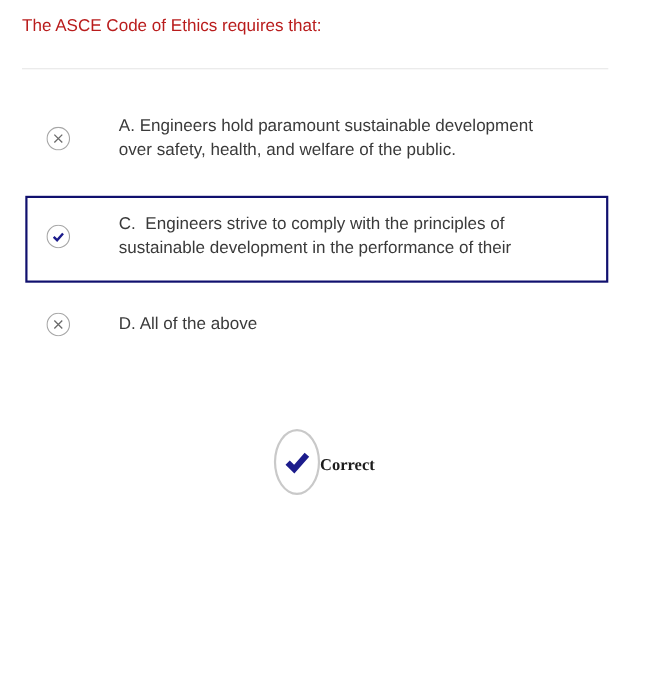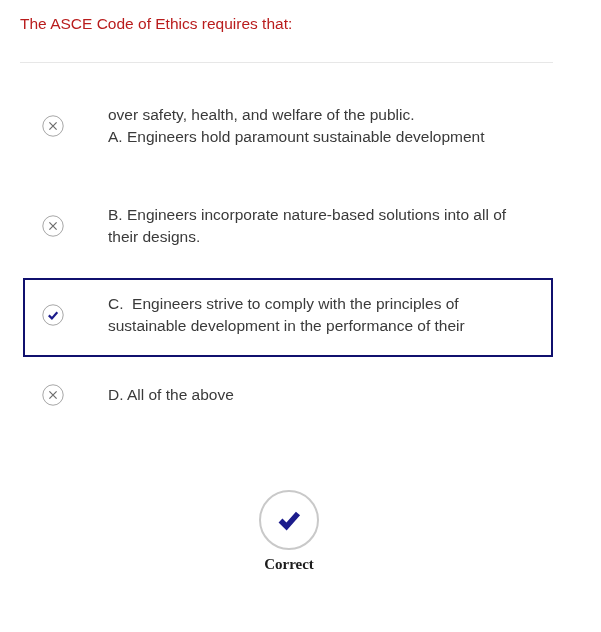--- a/index.html
+++ b/index.html
@@ -60,21 +60,21 @@
     margin-left: 44px;
     font-size: 15.5px;
     line-height: 21.5px;
     color: #3a3a3a;
   }
   .line { white-space: pre; }
   .result {
     margin: 84px 0 0 249px;
     width: 80px;
     display: flex;
-    flex-direction: column;
+    flex-direction: row;
     align-items: center;
   }
   .result-circle {
     width: 60px;
     height: 60px;
     box-sizing: border-box;
     border: 2px solid #c9c9c9;
     border-radius: 50%;
     background: #ffffff;
     display: flex;
@@ -99,37 +99,25 @@
   <div class="divider"></div>
 
   <div class="option option-a">
     <span class="state-icon">
       <svg width="22" height="22" viewBox="0 0 22 22">
         <circle cx="11" cy="11" r="10.2" fill="none" stroke="#a6a6a6" stroke-width="1"></circle>
         <path d="M7.4 7.4 L14.6 14.6 M14.6 7.4 L7.4 14.6" stroke="#6b6b6b" stroke-width="1.2" fill="none"></path>
       </svg>
     </span>
     <div class="option-text">
+      <div class="line">A. Engineers hold paramount sustainable development</div>
       <div class="line">over safety, health, and welfare of the public.</div>
-      <div class="line">A. Engineers hold paramount sustainable development</div>
     </div>
   </div>
 
-  <div class="option option-b">
-    <span class="state-icon">
-      <svg width="22" height="22" viewBox="0 0 22 22">
-        <circle cx="11" cy="11" r="10.2" fill="none" stroke="#a6a6a6" stroke-width="1"></circle>
-        <path d="M7.4 7.4 L14.6 14.6 M14.6 7.4 L7.4 14.6" stroke="#6b6b6b" stroke-width="1.2" fill="none"></path>
-      </svg>
-    </span>
-    <div class="option-text">
-      <div class="line">B. Engineers incorporate nature-based solutions into all of</div>
-      <div class="line">their designs.</div>
-    </div>
-  </div>
 
   <div class="selected-box">
     <div class="option">
       <span class="state-icon">
         <svg width="22" height="22" viewBox="0 0 22 22">
           <circle cx="11" cy="11" r="10.2" fill="none" stroke="#a6a6a6" stroke-width="1"></circle>
           <path d="M6.8 11.4 L9.9 14.4 L15.3 8.2" stroke="#1c1c8c" stroke-width="2.2" fill="none"></path>
         </svg>
       </span>
       <div class="option-text">

